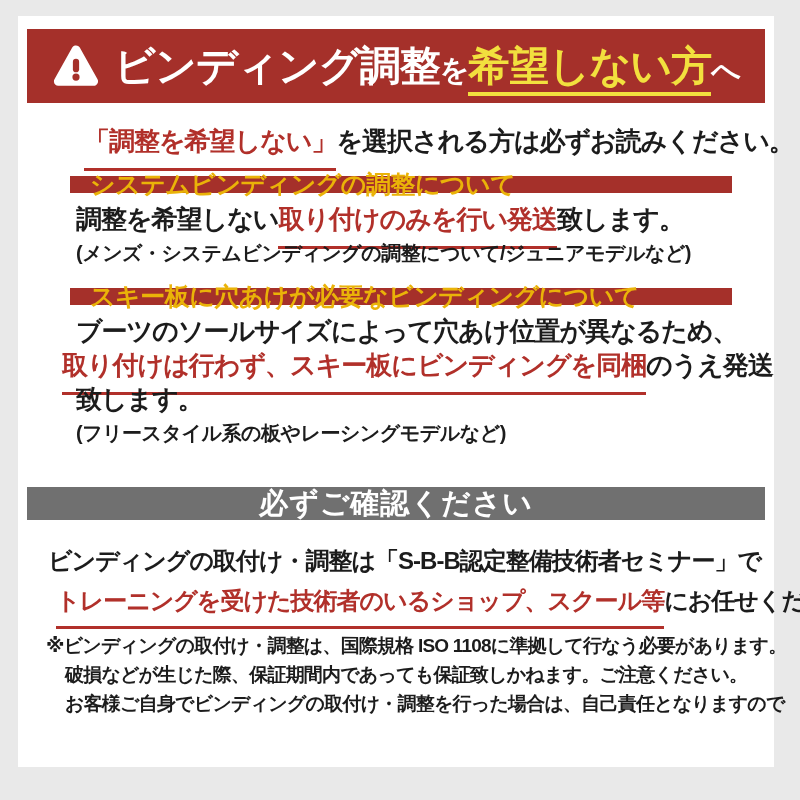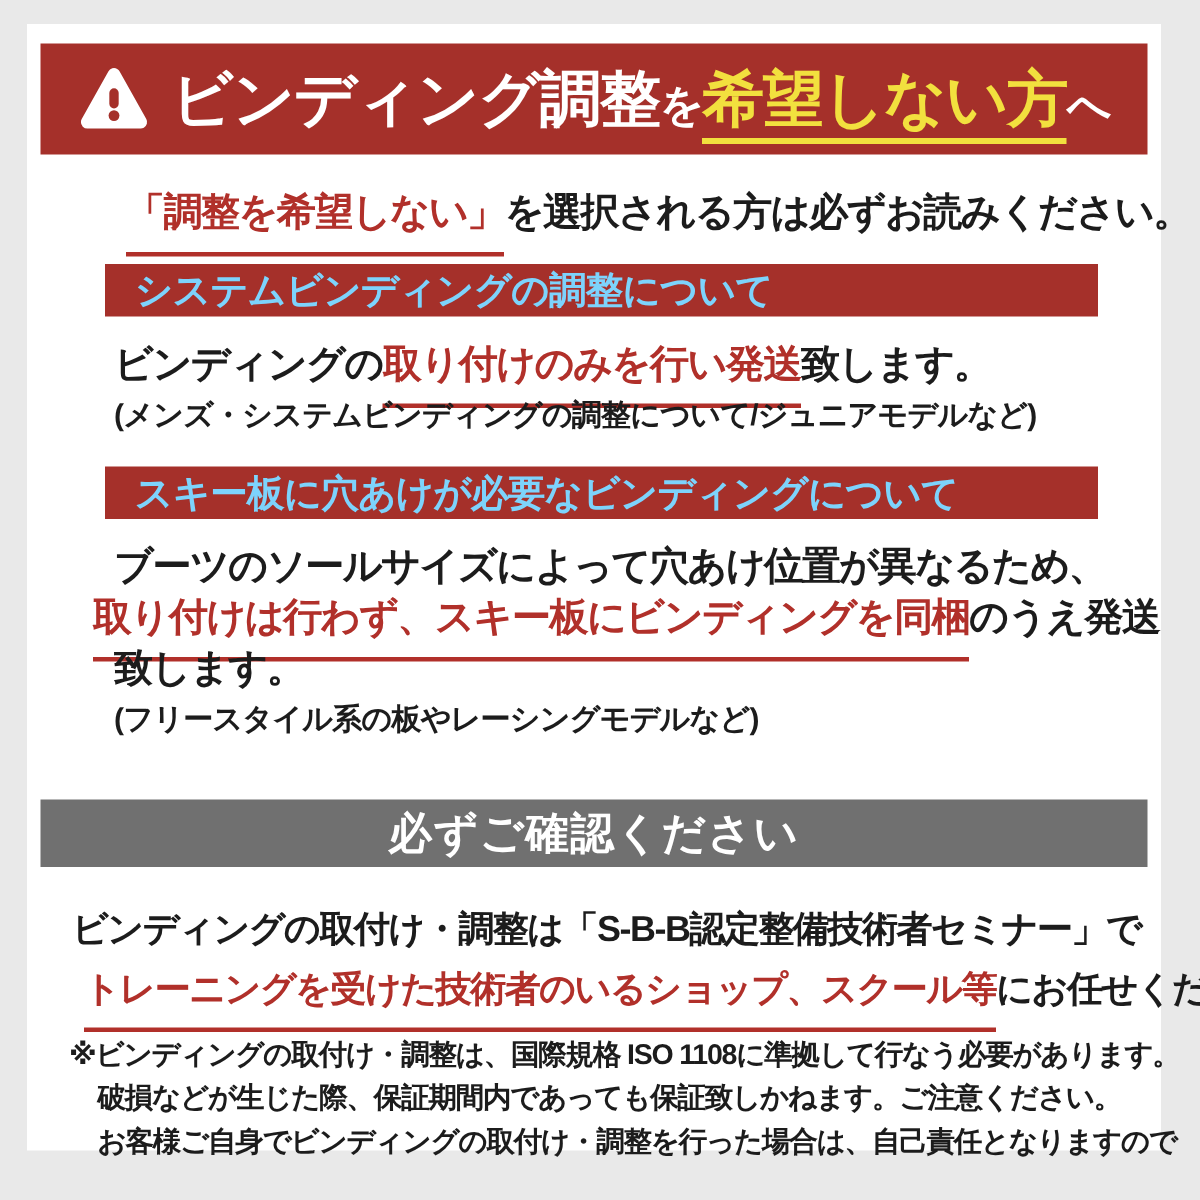--- a/index.html
+++ b/index.html
@@ -58,25 +58,25 @@
     letter-spacing:-1px;
     white-space:nowrap;
   }
   .u-red{
     color:var(--red-text);
     border-bottom:3px solid var(--red-text);
     padding-bottom:12px;
   }
   
   .section-heading{
-    margin:17px 0 14px 52px;
+    margin:17px 0 4px 52px;
     width:662px;
-    height:35px;
+    height:17px;
     background:var(--red);
-    color:#7dd3fc;
+    color:#eab308;
     font-size:25px;
     font-weight:bold;
     letter-spacing:-0.5px;
     display:flex;
     align-items:center;
     padding-left:20px;
     white-space:nowrap;
   }
   .section-heading.second{margin-top:21px;}
   .body-line{
@@ -92,21 +92,21 @@
   .sub-note{
     margin:4px 0 0 58px;
     font-size:20px;
     font-weight:600;
     letter-spacing:-0.5px;
     white-space:nowrap;
   }
   
   .gray-banner{
     margin:40px 9px 0 9px;
-    height:45px;
+    height:33px;
     background:var(--gray-banner);
     color:#fff;
     font-size:29px;
     font-weight:bold;
     letter-spacing:1px;
     display:flex;
     align-items:center;
     justify-content:center;
   }
   
@@ -145,21 +145,21 @@
       <path d="M50 14 L87 80 L13 80 Z" fill="#ffffff" stroke="#ffffff" stroke-width="18" stroke-linejoin="round"></path>
       <rect x="43.5" y="33" width="13" height="28" rx="6.5" fill="#a5302a"></rect>
       <circle cx="50" cy="71" r="7.5" fill="#a5302a"></circle>
     </svg>
     <div class="title-text"><span>ビンディング調整</span><span class="particle">を</span><span class="hl">希望しない方</span><span class="particle">へ</span></div>
   </div>
 
   <div class="intro"><span class="u-red">「調整を希望しない」</span><span>を選択される方は必ずお読みください。</span></div>
 
   <div class="section-heading">システムビンディングの調整について</div>
-  <div class="body-line"><span>ビンディングの</span><span class="u-red">取り付けのみを行い発送</span><span>致します。</span></div>
+  <div class="body-line"><span>調整を希望しない</span><span class="u-red">取り付けのみを行い発送</span><span>致します。</span></div>
   <div class="sub-note">(メンズ・システムビンディングの調整について/ジュニアモデルなど)</div>
 
   <div class="section-heading second">スキー板に穴あけが必要なビンディングについて</div>
   <div class="body-line">ブーツのソールサイズによって穴あけ位置が異なるため、</div>
   <div class="body-line tight shift"><span class="u-red">取り付けは行わず、スキー板にビンディングを同梱</span><span>のうえ発送</span></div>
   <div class="body-line tight">致します。</div>
   <div class="sub-note">(フリースタイル系の板やレーシングモデルなど)</div>
 
   <div class="gray-banner">必ずご確認ください</div>
 

